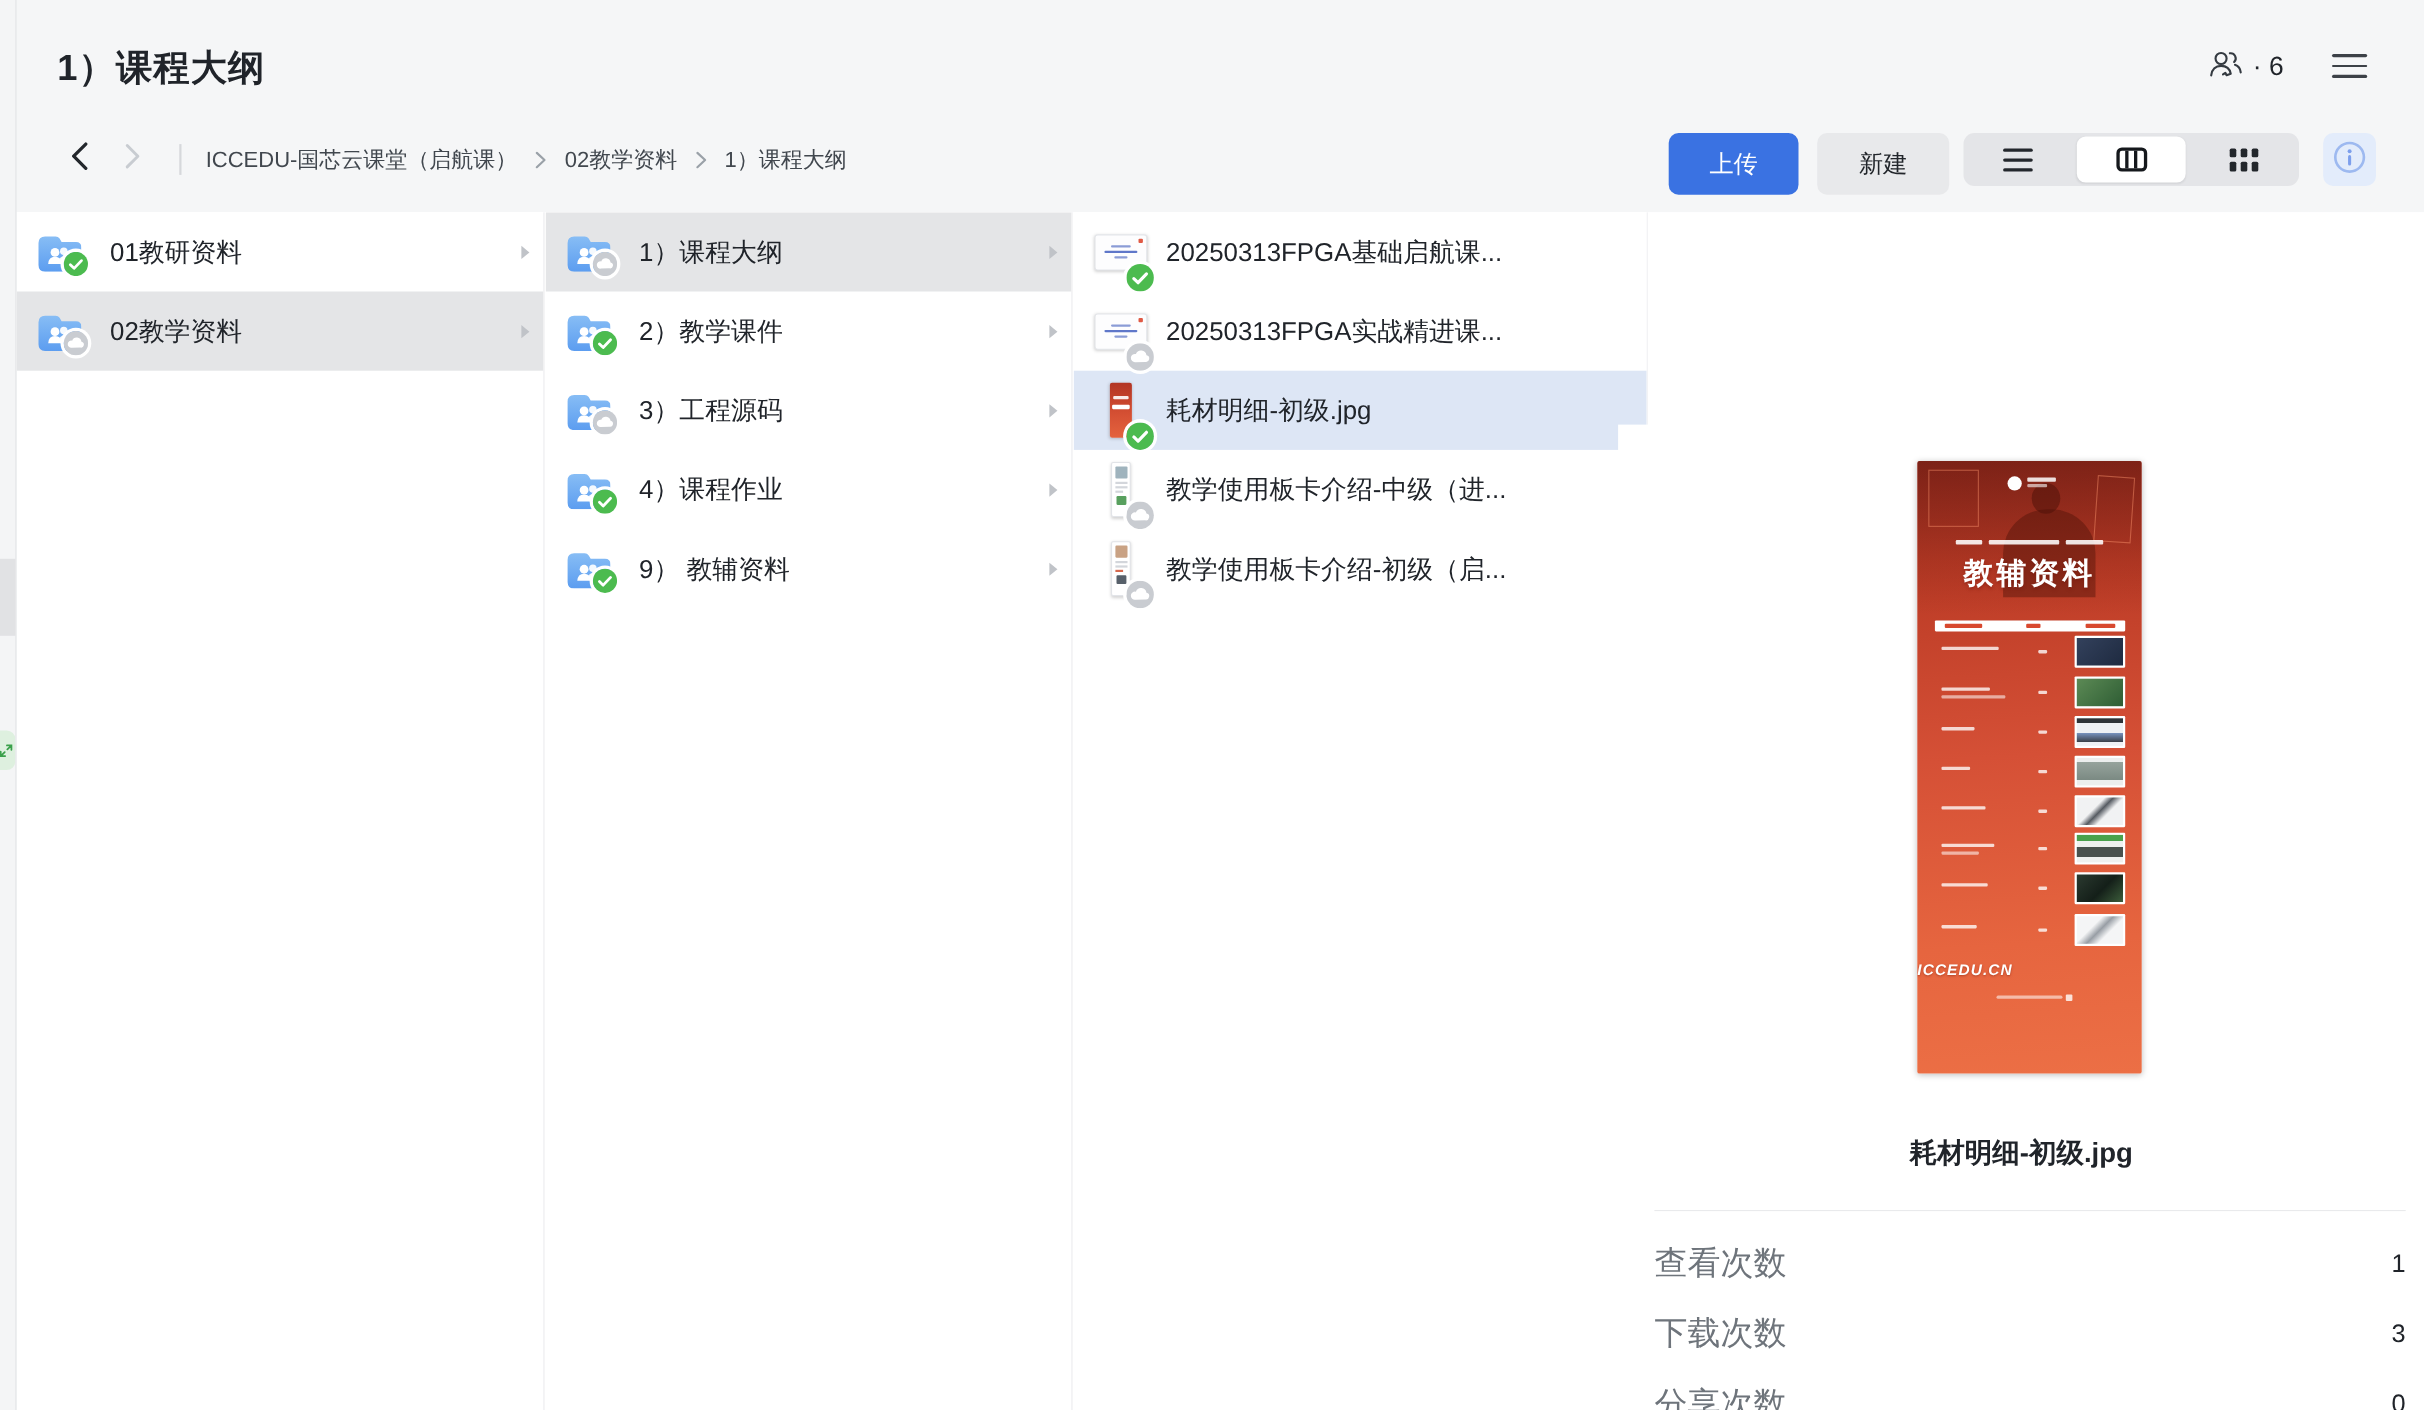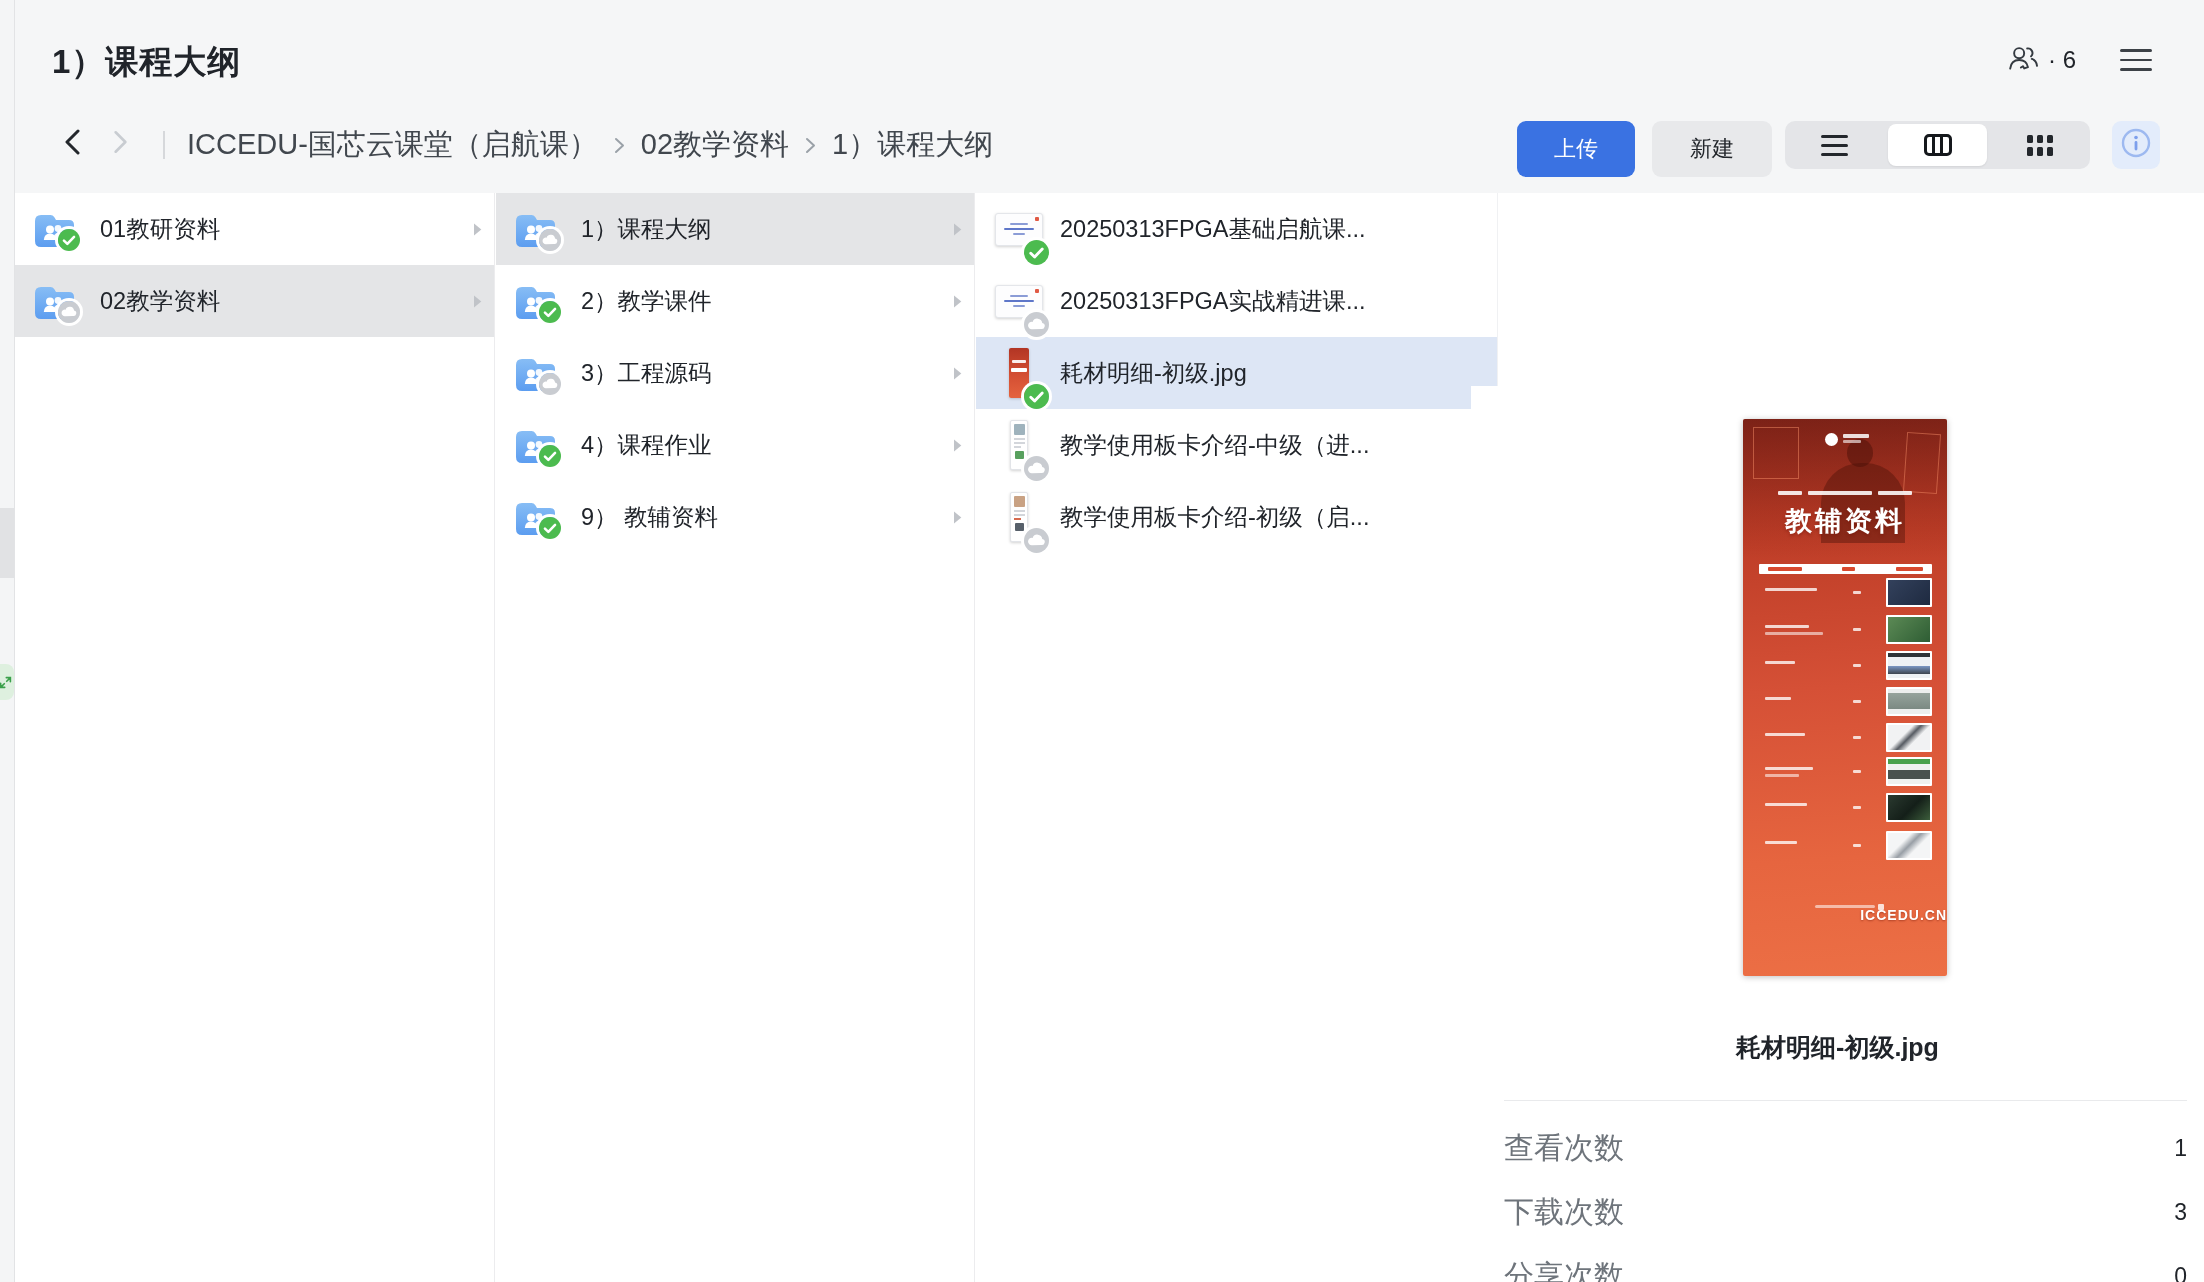--- a/index.html
+++ b/index.html
@@ -9,21 +9,21 @@
   
   .header{position:absolute;left:0;top:0;right:0;height:193px;background:#f5f6f7;}
   .page-title{position:absolute;left:52px;top:40px;font-size:33px;font-weight:700;color:#20242a;letter-spacing:1px;}
   .members{position:absolute;right:128px;top:44px;display:flex;align-items:center;gap:8px;cursor:pointer;}
   .members .count{font-size:24px;color:#20242a;}
   .burger{position:absolute;right:52px;top:49px;width:32px;height:22px;display:flex;flex-direction:column;justify-content:space-between;cursor:pointer;}
   .burger i{display:block;height:2.6px;background:#3c4147;border-radius:2px;}
 
   .nav-arrows{position:absolute;left:64px;top:129px;display:flex;align-items:center;gap:32px;}
   .crumb-divider{position:absolute;left:163px;top:131px;width:2px;height:28px;background:#d6d8db;}
-  .breadcrumb{position:absolute;left:187px;top:131px;height:28px;display:flex;align-items:center;gap:16px;font-size:29px;color:#41474e;white-space:nowrap;}
+  .breadcrumb{position:absolute;left:187px;top:131px;height:28px;display:flex;align-items:center;gap:16px;font-size:20px;color:#41474e;white-space:nowrap;}
   .breadcrumb .crumb{cursor:pointer;}
   .breadcrumb svg{display:block;}
 
   .btn{position:absolute;top:121px;height:56px;border-radius:9px;display:flex;align-items:center;justify-content:center;font-size:22px;cursor:pointer;}
   .btn-upload{left:1517px;width:118px;background:#3a72e2;color:#fff;}
   .btn-new{left:1652px;width:120px;background:#e8e9eb;color:#22262b;}
   .seg{position:absolute;left:1785px;top:121px;width:305px;height:48px;border-radius:10px;background:#e4e5e8;display:flex;}
   .seg-cell{flex:1;display:flex;align-items:center;justify-content:center;cursor:pointer;}
   .seg-cell.active{background:#fff;border-radius:8px;margin:3px;box-shadow:0 1px 2px rgba(0,0,0,.08);}
   .ic-list{width:27px;height:21px;display:flex;flex-direction:column;justify-content:space-between;}
@@ -97,21 +97,21 @@
   .poster-title{position:absolute;left:0;right:0;top:84px;text-align:center;font-size:27px;font-weight:700;color:#fff;letter-spacing:3px;text-shadow:0 2px 3px rgba(110,20,8,.45);}
   .poster .strip{position:absolute;left:16px;right:15px;top:145px;height:10px;background:#fff;border-radius:1px;}
   .poster .strip i{position:absolute;top:3px;height:4px;background:#d8492f;border-radius:1px;}
   .prow{position:absolute;left:0;right:0;height:32px;}
   .prow .t1,.prow .t2,.prow .dash{position:absolute;background:rgba(255,255,255,.78);border-radius:1px;height:3.2px;}
   .prow .t1{left:22px;top:10px;}
   .prow .t2{left:22px;top:17px;background:rgba(255,255,255,.55);}
   .prow .dash{left:110px;top:13px;width:8px;}
   .prow .pth{position:absolute;left:143px;top:0;width:46px;height:29px;background:#fff;border-radius:1px;padding:2px;}
   .prow .pth i{display:block;width:100%;height:100%;}
-  .poster-footer{position:absolute;left:0;right:0;top:488px;text-align:right;font-size:14px;font-weight:700;color:#fff;letter-spacing:1px;text-shadow:0 1px 2px rgba(120,25,10,.5);}
+  .poster-footer{position:absolute;left:0;right:0;top:454px;text-align:left;font-size:14px;font-weight:700;color:#fff;letter-spacing:1px;text-shadow:0 1px 2px rgba(120,25,10,.5);font-style:italic;}
   .poster .dots{position:absolute;left:72px;top:486px;width:60px;height:3px;background:rgba(255,255,255,.55);border-radius:2px;}
   .poster .dots em{position:absolute;right:-9px;top:-1px;width:6px;height:6px;background:rgba(255,255,255,.8);border-radius:1px;}
 
   .preview-name{position:absolute;left:0;right:0;top:645px;text-align:center;font-size:25px;font-weight:700;color:#20242a;}
   .hr{position:absolute;left:33px;width:683px;height:1px;background:#e9eaec;}
   .hr1{top:714px;}
   .stats{position:absolute;left:33px;top:740px;width:683px;}
   .stat-row{height:44px;margin-bottom:20px;display:flex;align-items:center;justify-content:space-between;}
   .stat-label{font-size:30px;color:#6e747b;}
   .stat-value{font-size:23px;color:#20242a;}

